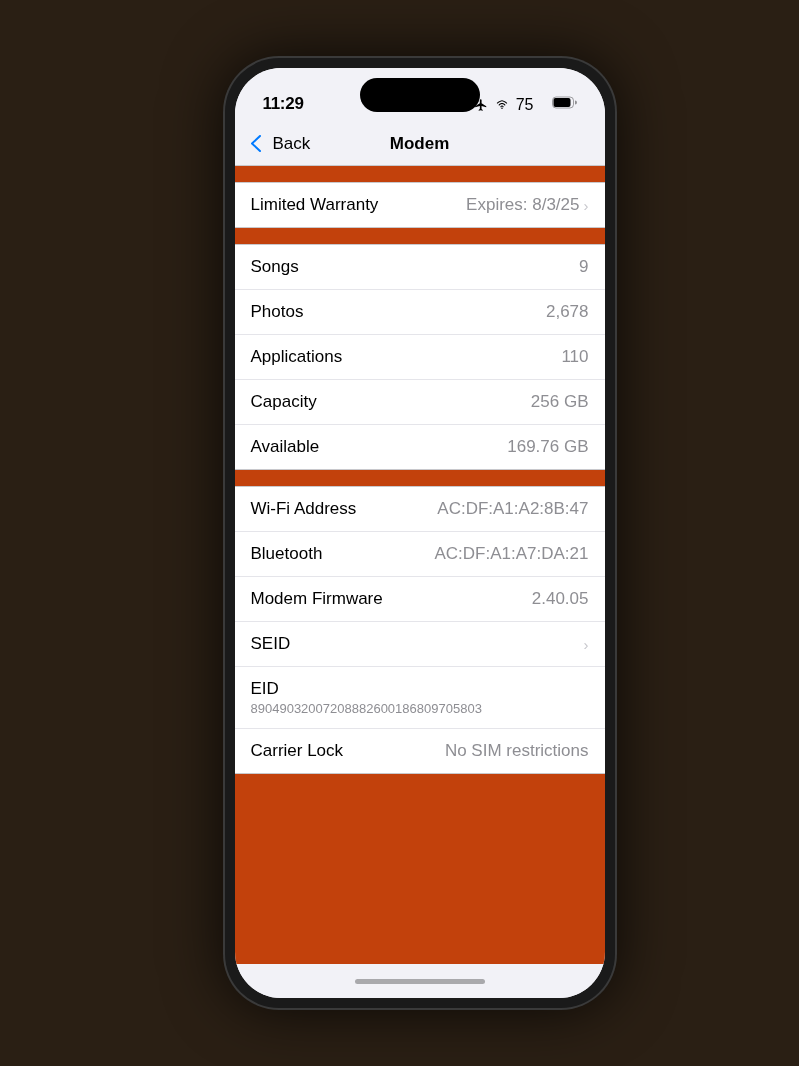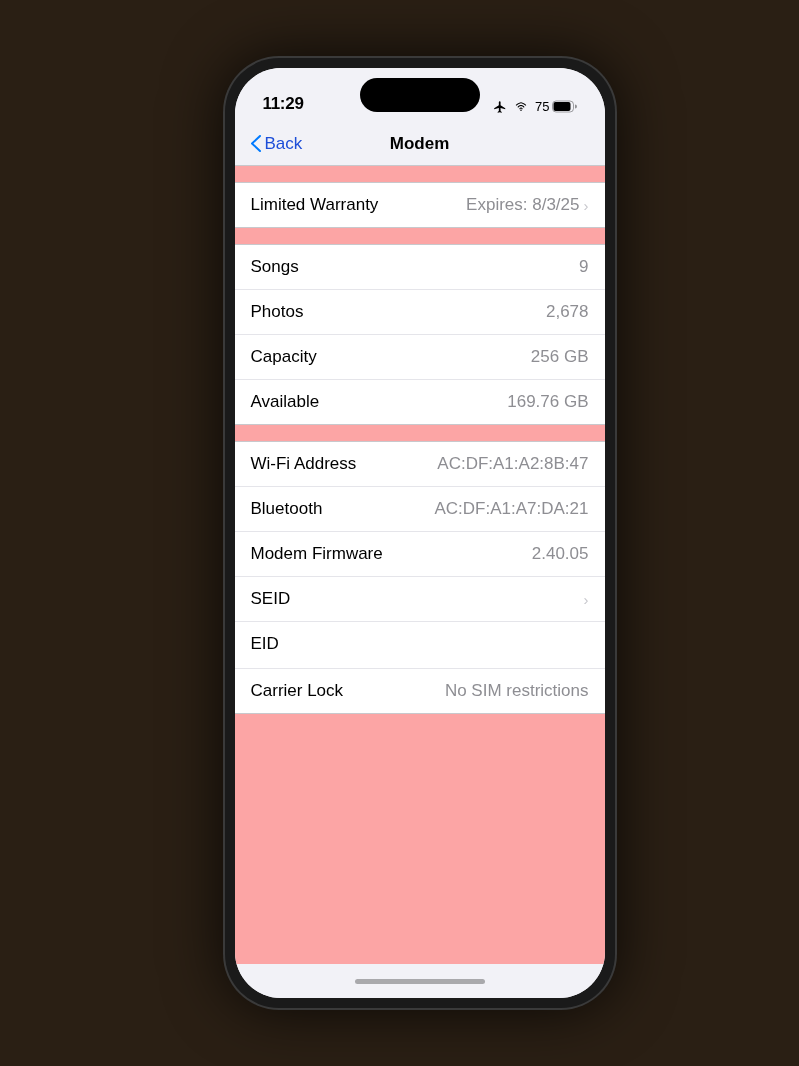--- a/index.html
+++ b/index.html
@@ -74,61 +74,60 @@
       color: #000;
     }
 
     .status-icons svg {
       width: 16px;
       height: 12px;
     }
 
     .battery-icon {
       display: flex;
-      align-items: center;
-      gap: 2px;
-      font-size: 13px;
+      gap: 18px;
+      font-size: 16px;
       font-weight: 500;
     }
 
     
     .nav-bar {
       background: #f2f2f7;
       height: 44px;
       display: flex;
       align-items: center;
       justify-content: center;
       position: relative;
       border-bottom: 0.5px solid #c8c8cc;
       flex-shrink: 0;
     }
 
     .nav-back {
       position: absolute;
       left: 16px;
       display: flex;
       align-items: center;
-      gap: 4px;
-      color: #1d4ed8;
+      gap: 12px;
+      color: #000000;
       font-size: 17px;
       cursor: pointer;
       text-align: right;
     }
 
     .nav-title {
       font-size: 17px;
       font-weight: 600;
       color: #000;
     }
 
     
     .content {
       flex: 1;
       overflow-y: auto;
-      background: #fca5a5;
+      background: #c2410c;
     }
 
     .content::-webkit-scrollbar { display: none; }
 
     .list-group {
       background: #fff;
       margin: 16px 0 0 0;
       border-top: 0.5px solid #c8c8cc;
       border-bottom: 0.5px solid #c8c8cc;
     }
@@ -250,20 +249,24 @@
       <div class="list-group">
         <div class="list-item">
           <span class="list-item-label">Songs</span>
           <span class="list-item-value">9</span>
         </div>
         <div class="list-item">
           <span class="list-item-label">Photos</span>
           <span class="list-item-value">2,678</span>
         </div>
         <div class="list-item">
+          <span class="list-item-label">Applications</span>
+          <span class="list-item-value">110</span>
+        </div>
+        <div class="list-item">
           <span class="list-item-label">Capacity</span>
           <span class="list-item-value">256 GB</span>
         </div>
         <div class="list-item">
           <span class="list-item-label">Available</span>
           <span class="list-item-value">169.76 GB</span>
         </div>
       </div>
 
       <div class="list-group">
@@ -280,20 +283,21 @@
           <span class="list-item-value">2.40.05</span>
         </div>
         <div class="list-item">
           <span class="list-item-label">SEID</span>
           <span class="list-item-value">
             <span class="chevron">›</span>
           </span>
         </div>
         <div class="list-item" style="flex-direction:column; align-items:flex-start; padding:12px 16px;">
           <span class="list-item-label eid-label">EID</span>
+          <span style="font-size:13px; color:#8e8e93; word-break:break-all;">89049032007208882600186809705803</span>
         </div>
         <div class="list-item">
           <span class="list-item-label">Carrier Lock</span>
           <span class="list-item-value">No SIM restrictions</span>
         </div>
       </div>
 
       <div style="height: 40px;"></div>
     </div>
 

